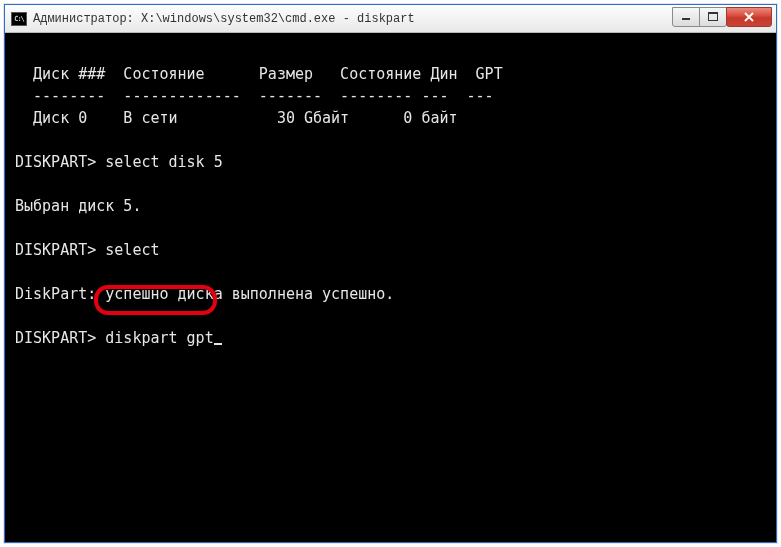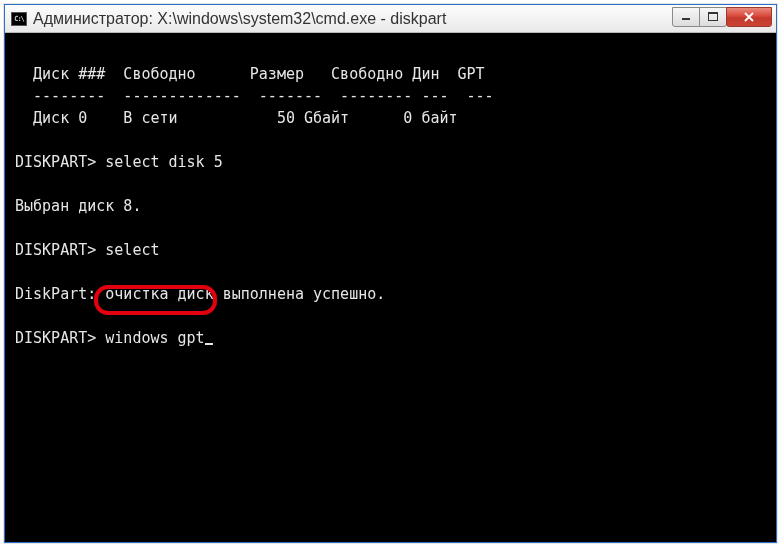--- a/index.html
+++ b/index.html
@@ -36,22 +36,23 @@
   align-items: center;
   justify-content: center;
   font-size: 7px;
   color: #ccc;
   font-family: monospace;
   font-weight: bold;
   letter-spacing: -1px;
 }
 .titlebar .title {
   flex: 1;
-  font-size: 16px;
+  font-size: 12px;
   color: #333;
+  font-family: Liberation Mono, monospace;
 }
 .win-controls {
   display: flex;
   height: 20px;
   margin-top: -4px;
 }
 .win-btn {
   width: 28px;
   height: 20px;
   border: 1px solid #8a8a8a;
@@ -119,28 +120,28 @@
       </div>
       <div class="win-btn close">
         <svg width="12" height="10">
           <path d="M2 1 L10 9 M10 1 L2 9" stroke="#fff" stroke-width="1.8"></path>
         </svg>
       </div>
     </div>
   </div>
 
   <div class="terminal">
-<span>  Диск ###  Свободно      Размер   Свободно Дин  GPT</span>
+<span>  Диск ###  Состояние      Размер   Состояние Дин  GPT</span>
 <span>  --------  -------------  -------  -------- ---  ---</span>
-<span>  Диск 0    В сети           50 Gбайт      0 байт</span>
+<span>  Диск 0    В сети           30 Gбайт      0 байт</span>
 
 <span>DISKPART&gt;</span> <span>select disk 5</span>
 
-<span>Выбран диск 8.</span>
+<span>Выбран диск 5.</span>
 
 <span>DISKPART&gt;</span> <span>select</span>
 
-<span>DiskPart: очистка диск выполнена успешно.</span>
+<span>DiskPart: успешно диска выполнена успешно.</span>
 
-<span>DISKPART&gt;</span> <span>windows gpt</span><span class="cursor"></span>
+<span>DISKPART&gt;</span> <span>diskpart gpt</span><span class="cursor"></span>
 <div class="hl" style="left: 89px; top: 252px; width: 123px; height: 30px;"></div>
   </div>
 </div>
 
 </body></html>

